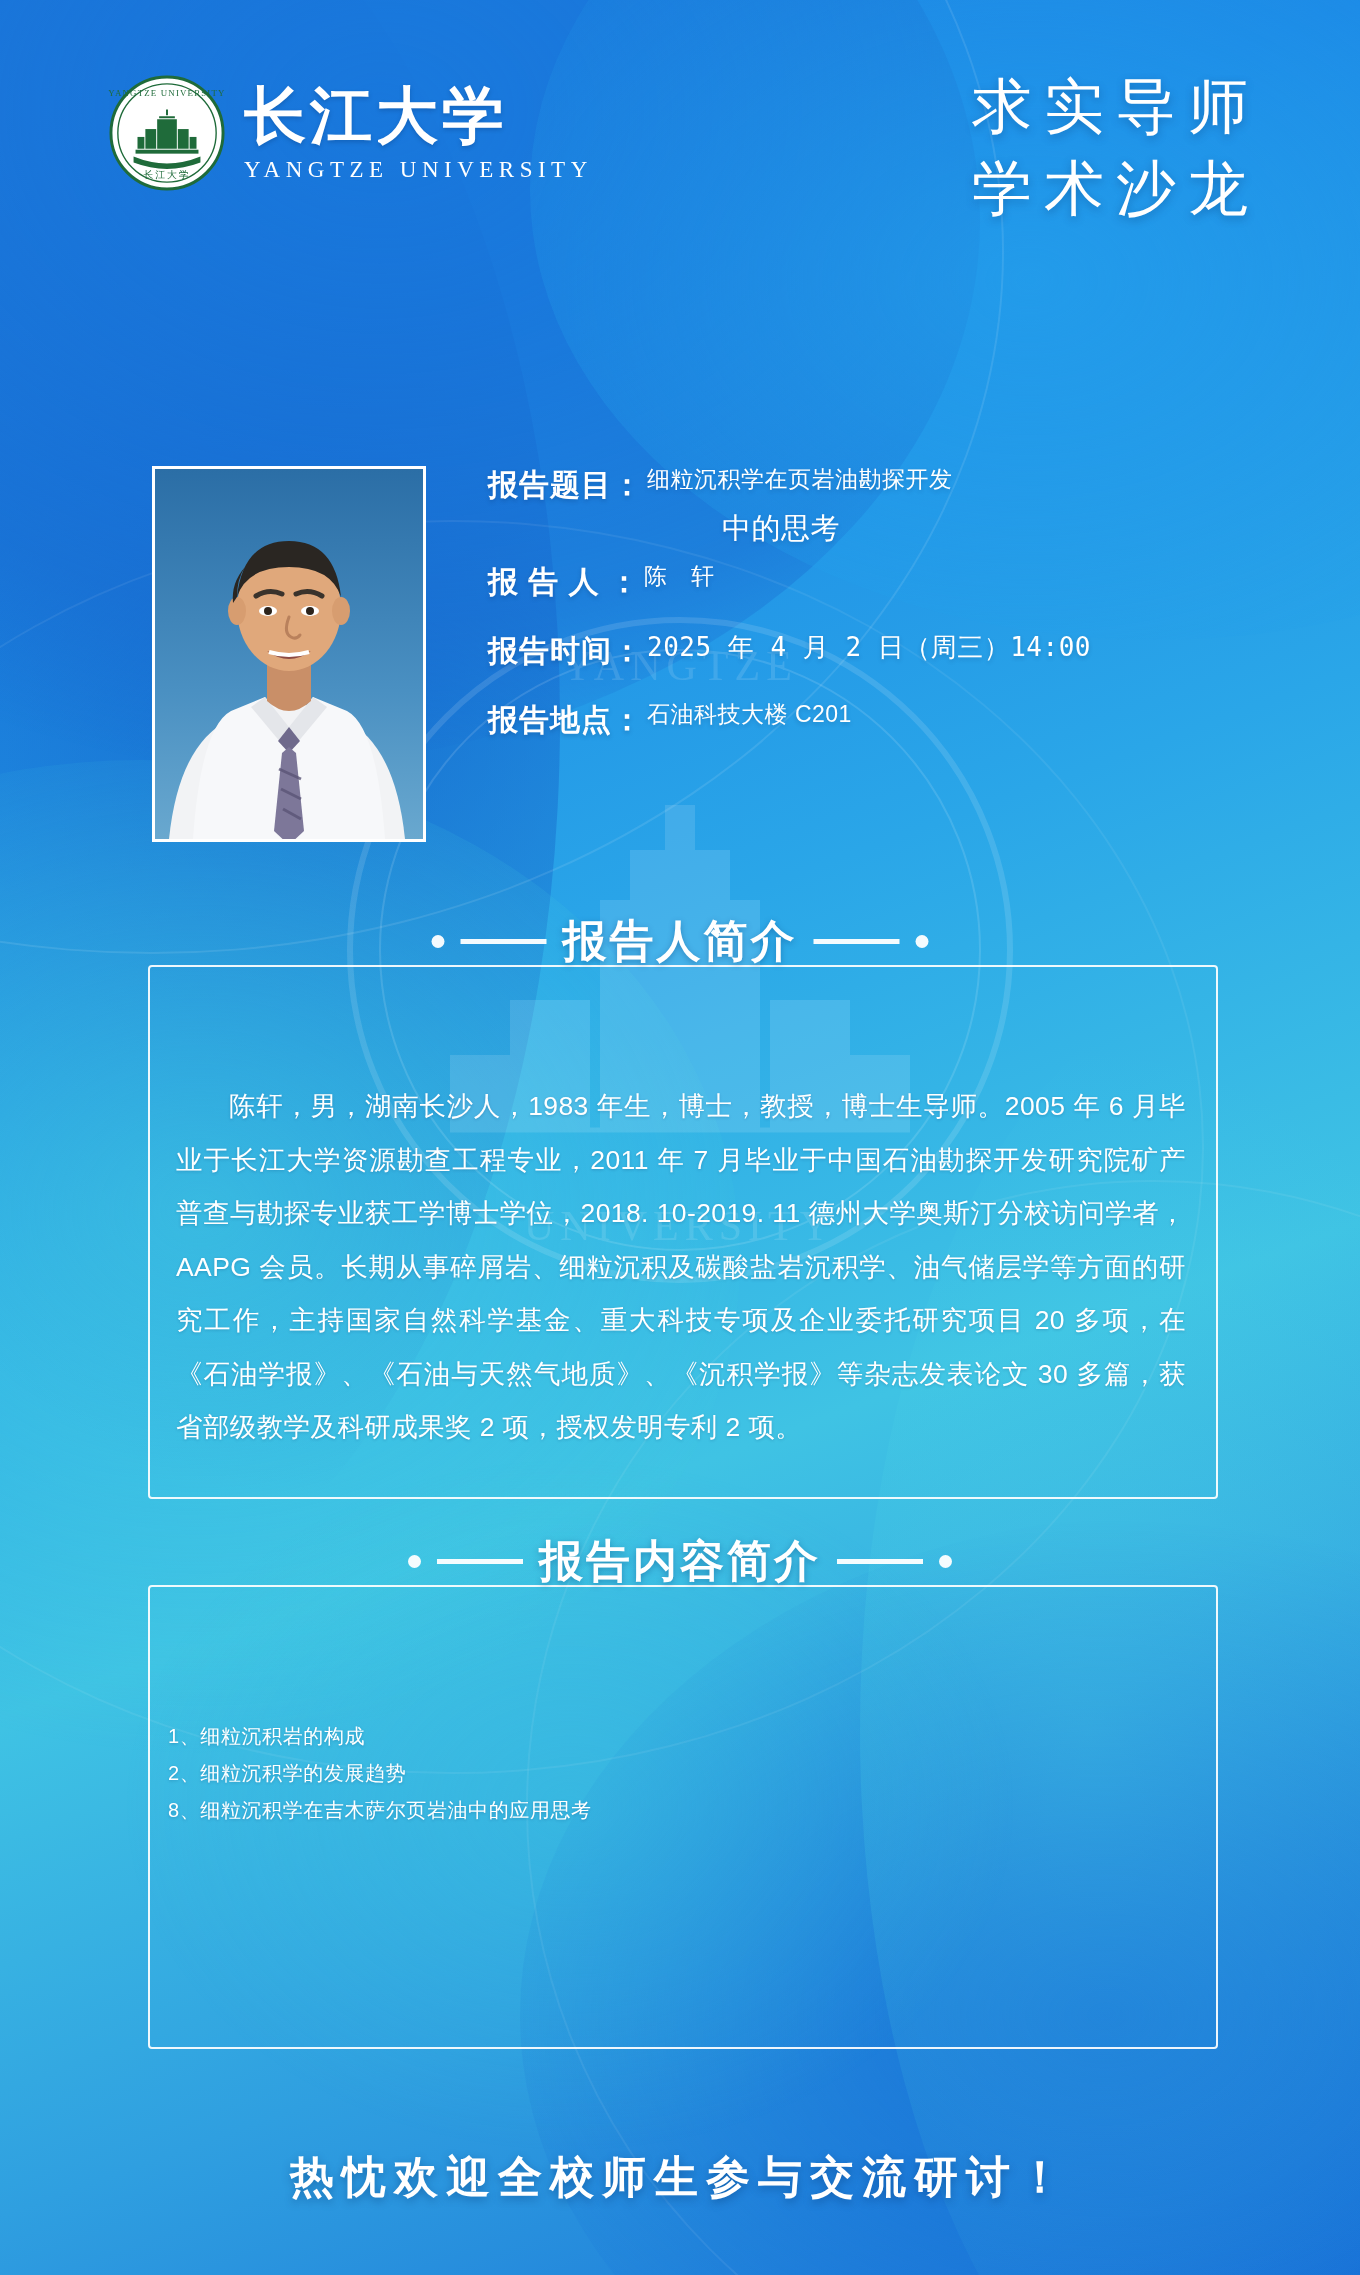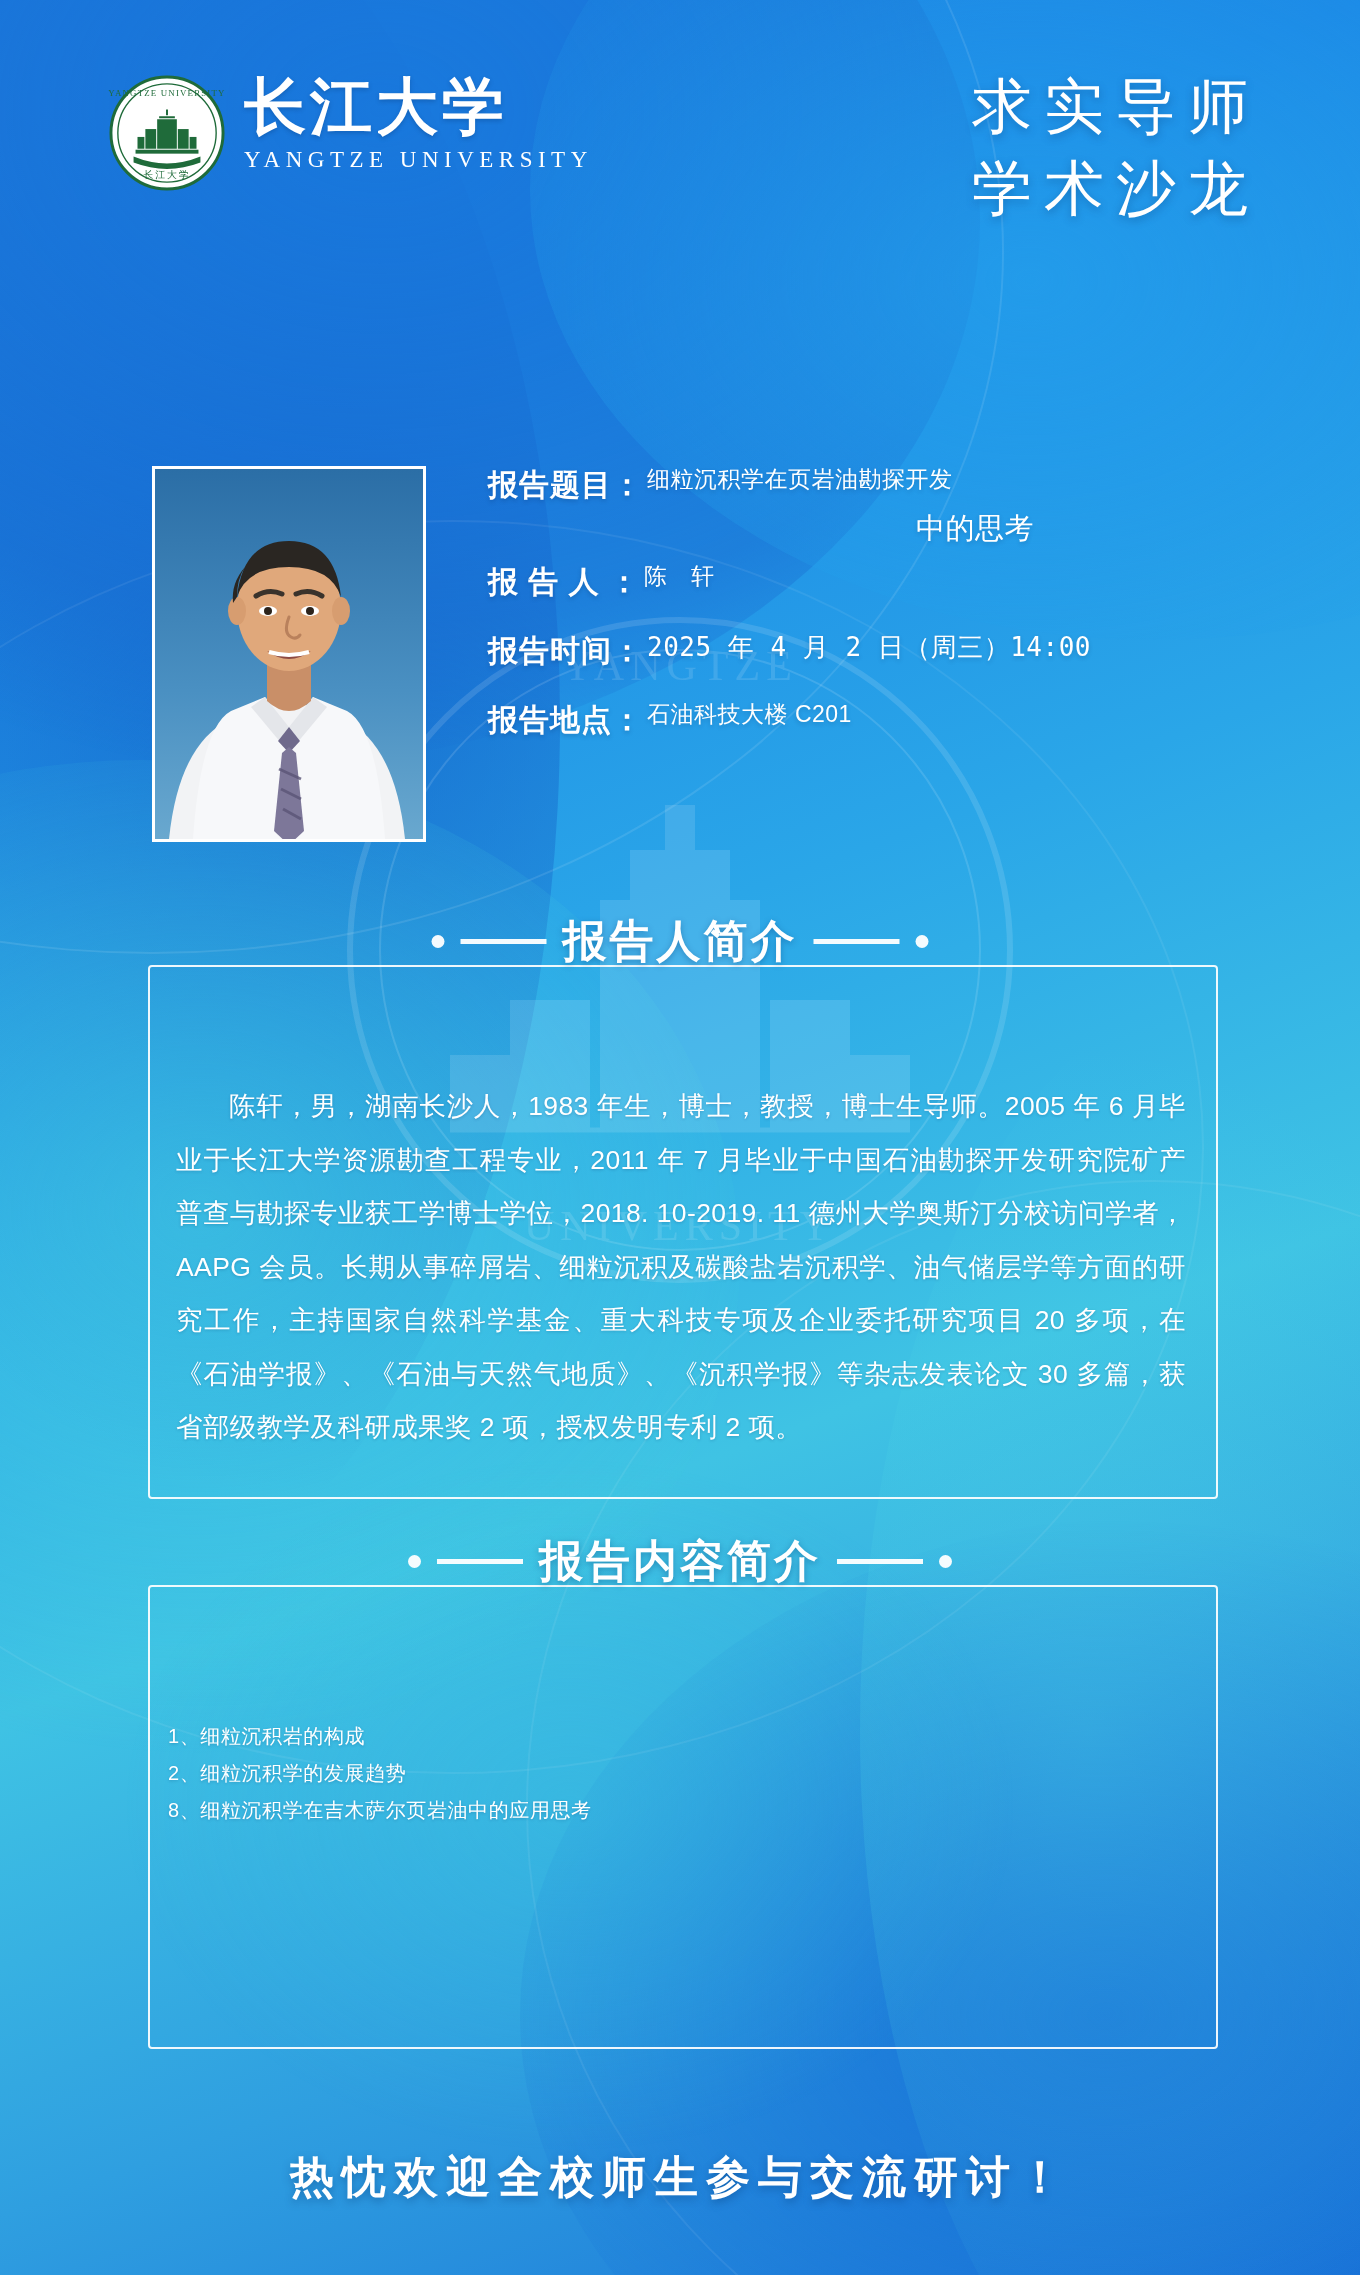--- a/index.html
+++ b/index.html
@@ -88,20 +88,21 @@
   .header {
     position: absolute;
     left: 0; right: 0; top: 0;
     height: 300px;
   }
   .logo-wrap {
     position: absolute;
     left: 108px;
     top: 74px;
     display: flex;
+    align-items: center;
     gap: 18px;
   }
   .seal {
     width: 118px; height: 118px;
     flex: 0 0 auto;
   }
   .univ-name-cn {
     font-family: "DejaVu Serif", "Liberation Serif", serif;
     font-size: 62px;
     font-weight: bold;
@@ -156,21 +157,20 @@
     overflow: hidden;
   }
   .portrait { position: absolute; inset: 0; }
 
   .info-block {
     position: absolute;
     left: 488px;
     top: 462px;
     width: 740px;
     color: #ffffff;
-    text-align: center;
   }
   .info-row {
     display: flex;
     align-items: flex-start;
     margin-bottom: 24px;
   }
   .info-label {
     font-size: 30px;
     font-weight: bold;
     white-space: nowrap;

